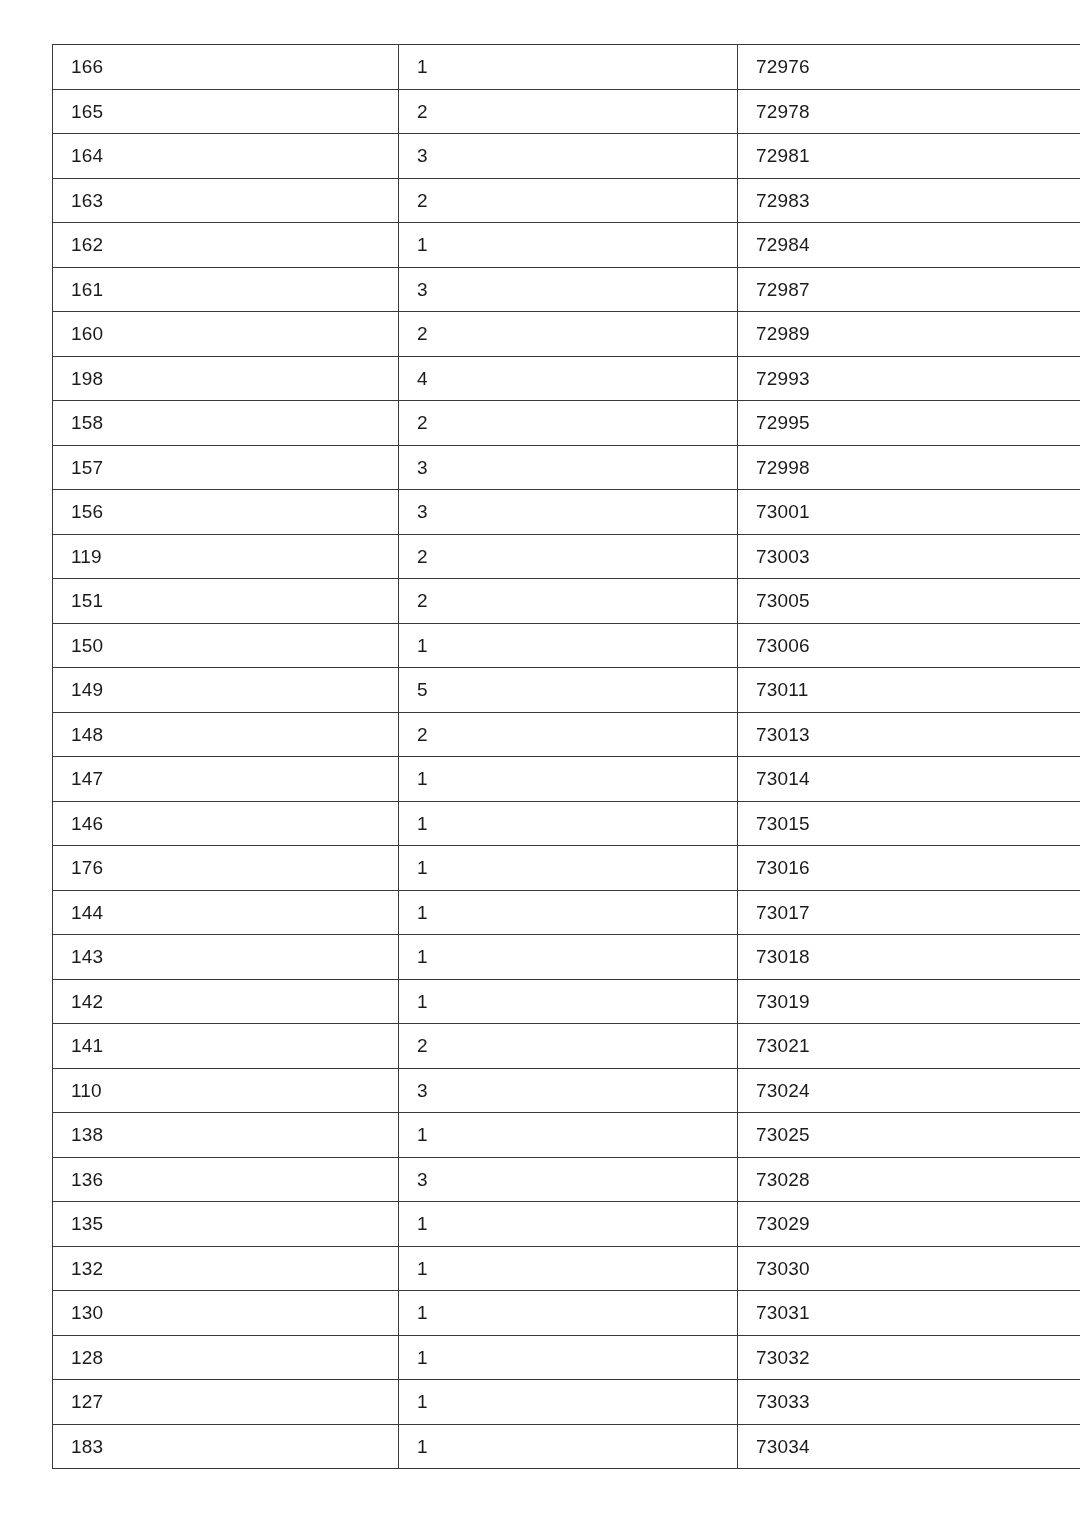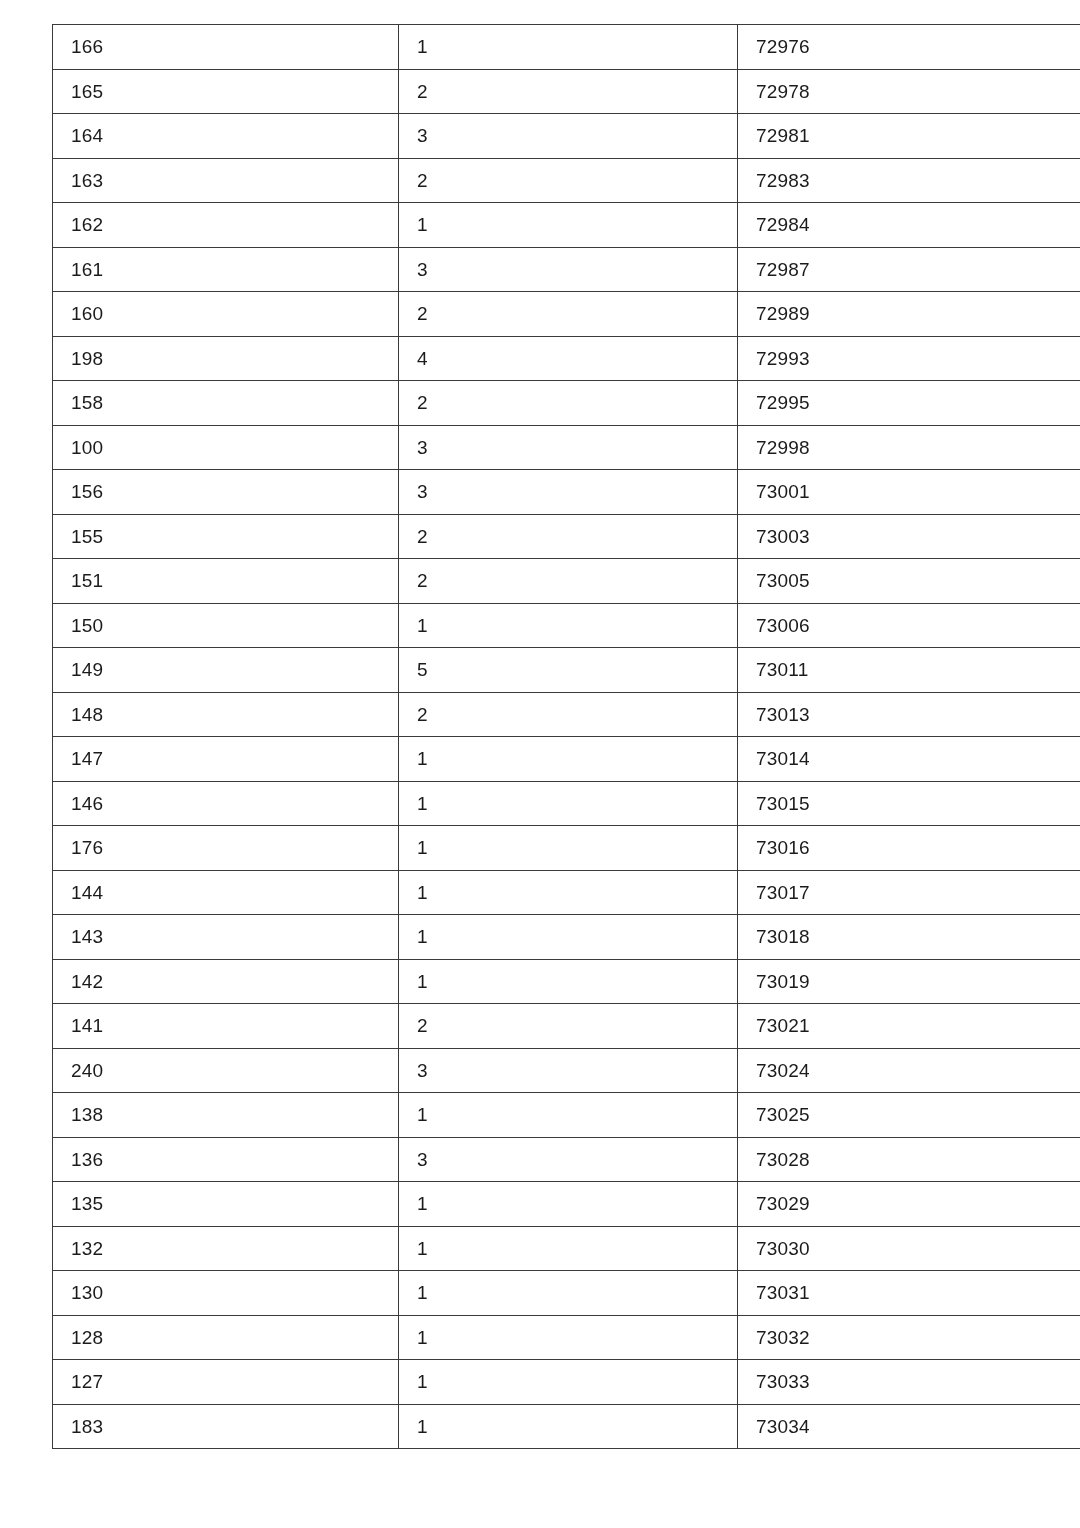--- a/index.html
+++ b/index.html
@@ -11,21 +11,21 @@
     width: 1080px;
     height: 1528px;
     font-family: "Liberation Sans", sans-serif;
     color: #1a1a1a;
   }
   .page {
     position: relative;
     width: 1080px;
     height: 1528px;
     box-sizing: border-box;
-    padding: 24px 52px 0 52px;
+    padding: 44px 52px 0 52px;
   }
   table.score-table {
     border-collapse: collapse;
     width: 976px;
     table-layout: fixed;
   }
   table.score-table td {
     border: 1px solid #3a3a3a;
     height: 43.5px;
     padding: 0 0 0 18px;
@@ -86,31 +86,31 @@
           <td class="col-score">198</td>
           <td class="col-count">4</td>
           <td class="col-rank">72993</td>
         </tr>
         <tr>
           <td class="col-score">158</td>
           <td class="col-count">2</td>
           <td class="col-rank">72995</td>
         </tr>
         <tr>
-          <td class="col-score">100</td>
+          <td class="col-score">157</td>
           <td class="col-count">3</td>
           <td class="col-rank">72998</td>
         </tr>
         <tr>
           <td class="col-score">156</td>
           <td class="col-count">3</td>
           <td class="col-rank">73001</td>
         </tr>
         <tr>
-          <td class="col-score">155</td>
+          <td class="col-score">119</td>
           <td class="col-count">2</td>
           <td class="col-rank">73003</td>
         </tr>
         <tr>
           <td class="col-score">151</td>
           <td class="col-count">2</td>
           <td class="col-rank">73005</td>
         </tr>
         <tr>
           <td class="col-score">150</td>
@@ -156,21 +156,21 @@
           <td class="col-score">142</td>
           <td class="col-count">1</td>
           <td class="col-rank">73019</td>
         </tr>
         <tr>
           <td class="col-score">141</td>
           <td class="col-count">2</td>
           <td class="col-rank">73021</td>
         </tr>
         <tr>
-          <td class="col-score">240</td>
+          <td class="col-score">110</td>
           <td class="col-count">3</td>
           <td class="col-rank">73024</td>
         </tr>
         <tr>
           <td class="col-score">138</td>
           <td class="col-count">1</td>
           <td class="col-rank">73025</td>
         </tr>
         <tr>
           <td class="col-score">136</td>

